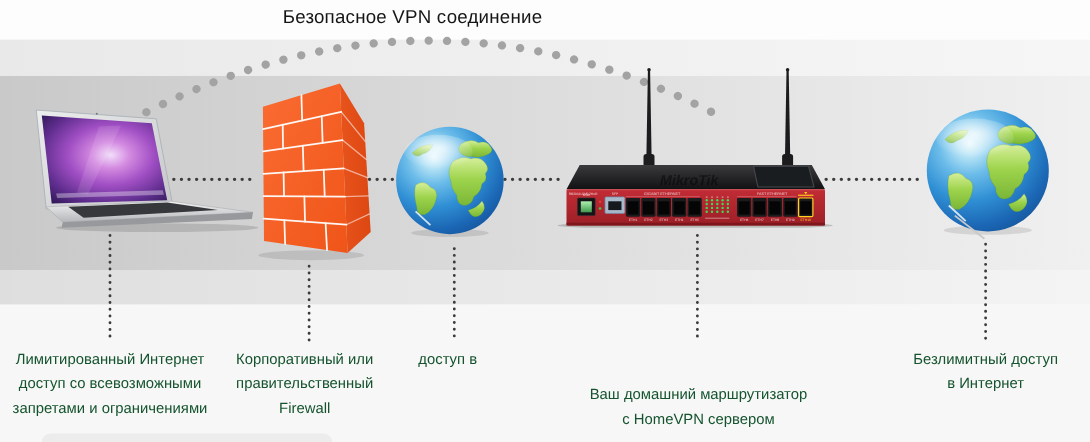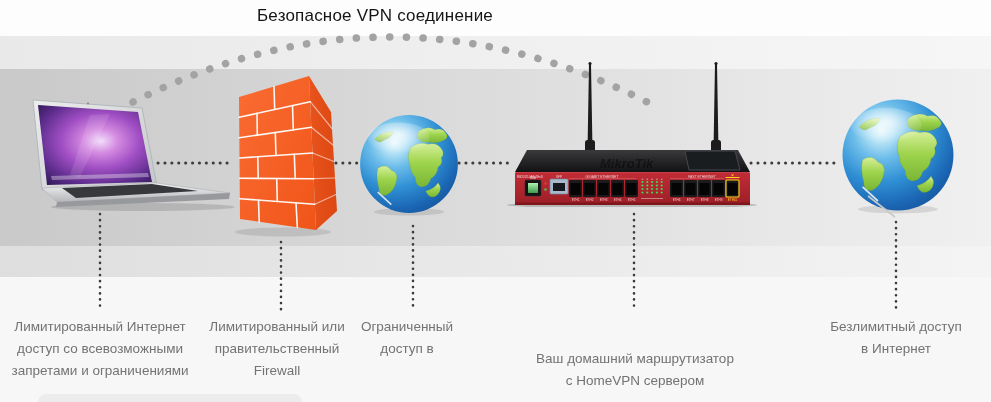--- a/index.html
+++ b/index.html
@@ -20,21 +20,21 @@
   .dev-firewall{left:225px;top:68px;width:120px;height:172px;}
   .dev-globe1{left:357px;top:112px;width:104px;height:104px;}
   .dev-router{left:505px;top:52px;width:255px;height:155px;}
   .dev-globe2{left:839px;top:96px;width:118px;height:118px;}
   .diagram-title{
     position:absolute;left:215px;top:6px;width:320px;z-index:2;
     text-align:center;font-size:17px;color:#151515;letter-spacing:.2px;
   }
   .caption{
     position:absolute;top:316px;z-index:2;text-align:center;
-    font-size:13.5px;line-height:22px;color:#737373;
+    font-size:13.5px;line-height:22px;color:#14532d;
   }
   .cap-1{left:2px;width:196px;}
   .cap-2{left:202px;width:150px;}
   .cap-3{left:352px;width:110px;}
   .cap-4{left:525px;width:220px;margin-top:32px;}
   .cap-5{left:818px;width:156px;}
   .bottom-bar{
     position:absolute;left:38px;top:394px;width:264px;height:8px;z-index:1;
     background:#ececec;border-radius:8px 8px 0 0;
   }
@@ -315,26 +315,25 @@
   </svg>
 
   <div class="diagram-title">Безопасное VPN соединение</div>
 
   <div class="caption cap-1">
     <div>Лимитированный Интернет</div>
     <div>доступ со всевозможными</div>
     <div>запретами и ограничениями</div>
   </div>
   <div class="caption cap-2">
-    <div>Лимитированный или</div>
+    <div>Корпоративный или</div>
     <div>правительственный</div>
     <div>Firewall</div>
   </div>
   <div class="caption cap-3">
-    <div>Ограниченный</div>
     <div>доступ в</div>
   </div>
   <div class="caption cap-4">
     <div>Ваш домашний маршрутизатор</div>
     <div>с HomeVPN сервером</div>
   </div>
   <div class="caption cap-5">
     <div>Безлимитный доступ</div>
     <div>в Интернет</div>
   </div>

